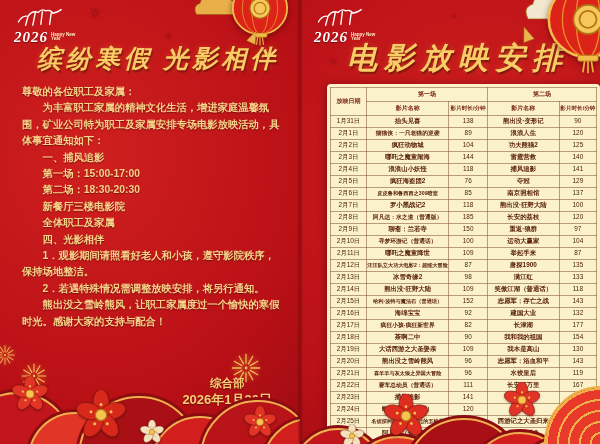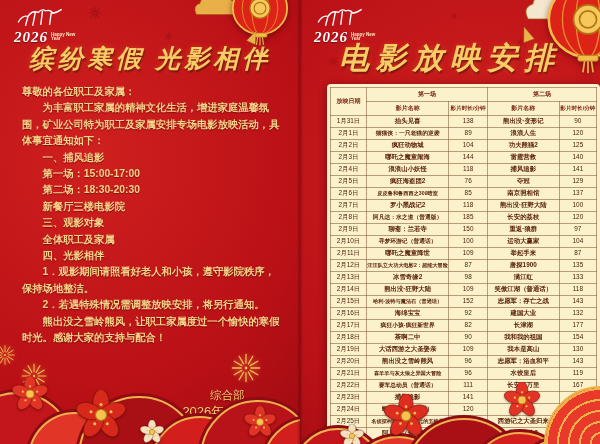--- a/index.html
+++ b/index.html
@@ -18,34 +18,34 @@
 
   
   .logo{position:absolute;left:14px;top:6px;width:110px;z-index:3;color:#fff;}
   .logo .horse{width:52px;height:22px;display:block;color:#fdfdfd;}
   .logo .yr{font:italic bold 15px "Liberation Serif",serif;letter-spacing:1px;line-height:14px;
     text-shadow:0 1px 1px rgba(0,0,0,.4);}
   .logo .sub{display:inline-block;font:bold 4.5px "Liberation Sans",sans-serif;color:#ffe9c0;
     vertical-align:2px;margin-left:3px;line-height:4.5px;width:28px;}
 
   
-  .big-title{position:absolute;left:0;width:100%;text-align:center;z-index:2;
+  .big-title{position:absolute;left:8px;width:100%;text-align:center;z-index:2;
     font-family:"Liberation Serif","DejaVu Serif",serif;font-weight:bold;font-style:italic;
     color:#f8cd66;text-shadow:1px 2px 2px rgba(80,10,0,.65),0 0 6px rgba(255,190,60,.25);}
   .title-left{top:42px;font-size:25px;letter-spacing:4px;}
   .title-right{top:38px;font-size:30px;letter-spacing:7px;}
 
   
   .notice{position:absolute;left:22px;top:84px;width:258px;z-index:2;
     color:#f7d489;font-size:10.3px;line-height:16.4px;font-weight:bold;
     text-shadow:0 1px 1px rgba(70,0,0,.55);}
   .notice p{margin:0;text-indent:2em;}
   .notice p.salutation{text-indent:0;}
-  .signature{position:absolute;right:28px;top:388px;z-index:2;text-align:center;
-    color:#f6cf74;font-weight:normal;text-shadow:0 1px 1px rgba(70,0,0,.6);}
+  .signature{position:absolute;right:28px;top:376px;z-index:2;text-align:center;
+    color:#f6cf74;font-weight:bold;text-shadow:0 1px 1px rgba(70,0,0,.6);}
   .signature .org{font-size:11.5px;line-height:15px;}
   .signature .date{font-size:13px;line-height:17px;}
 
   
   .table-card{position:absolute;left:327px;top:84px;width:267px;z-index:2;
     background:#fbf2cc;border-radius:4px;padding:3px;
     box-shadow:0 2px 8px rgba(40,0,0,.5);}
   table.sched{width:100%;border-collapse:collapse;table-layout:fixed;}
   .sched th,.sched td{border:1px solid rgba(130,85,50,.55);text-align:center;
     padding:0;overflow:hidden;white-space:nowrap;}
@@ -155,21 +155,20 @@
 
     <div class="big-title title-left">缤纷寒假 光影相伴</div>
 
     <div class="notice">
       <p class="salutation">尊敬的各位职工及家属：</p>
       <p>为丰富职工家属的精神文化生活，增进家庭温馨氛围，矿业公司特为职工及家属安排专场电影放映活动，具体事宜通知如下：</p>
       <p>一、捕风追影</p>
       <p>第一场：15:00-17:00</p>
       <p>第二场：18:30-20:30</p>
       <p>新餐厅三楼电影院</p>
-      <p>三、观影对象</p>
       <p>全体职工及家属</p>
       <p>四、光影相伴</p>
       <p>1．观影期间请照看好老人和小孩，遵守影院秩序，保持场地整洁。</p>
       <p>2．若遇特殊情况需调整放映安排，将另行通知。</p>
       <p>熊出没之雪岭熊风，让职工家属度过一个愉快的寒假时光。感谢大家的支持与配合！</p>
     </div>
 
     <div class="signature">
       <div class="org">综合部</div>
       <div class="date">2026年1月30日</div>

